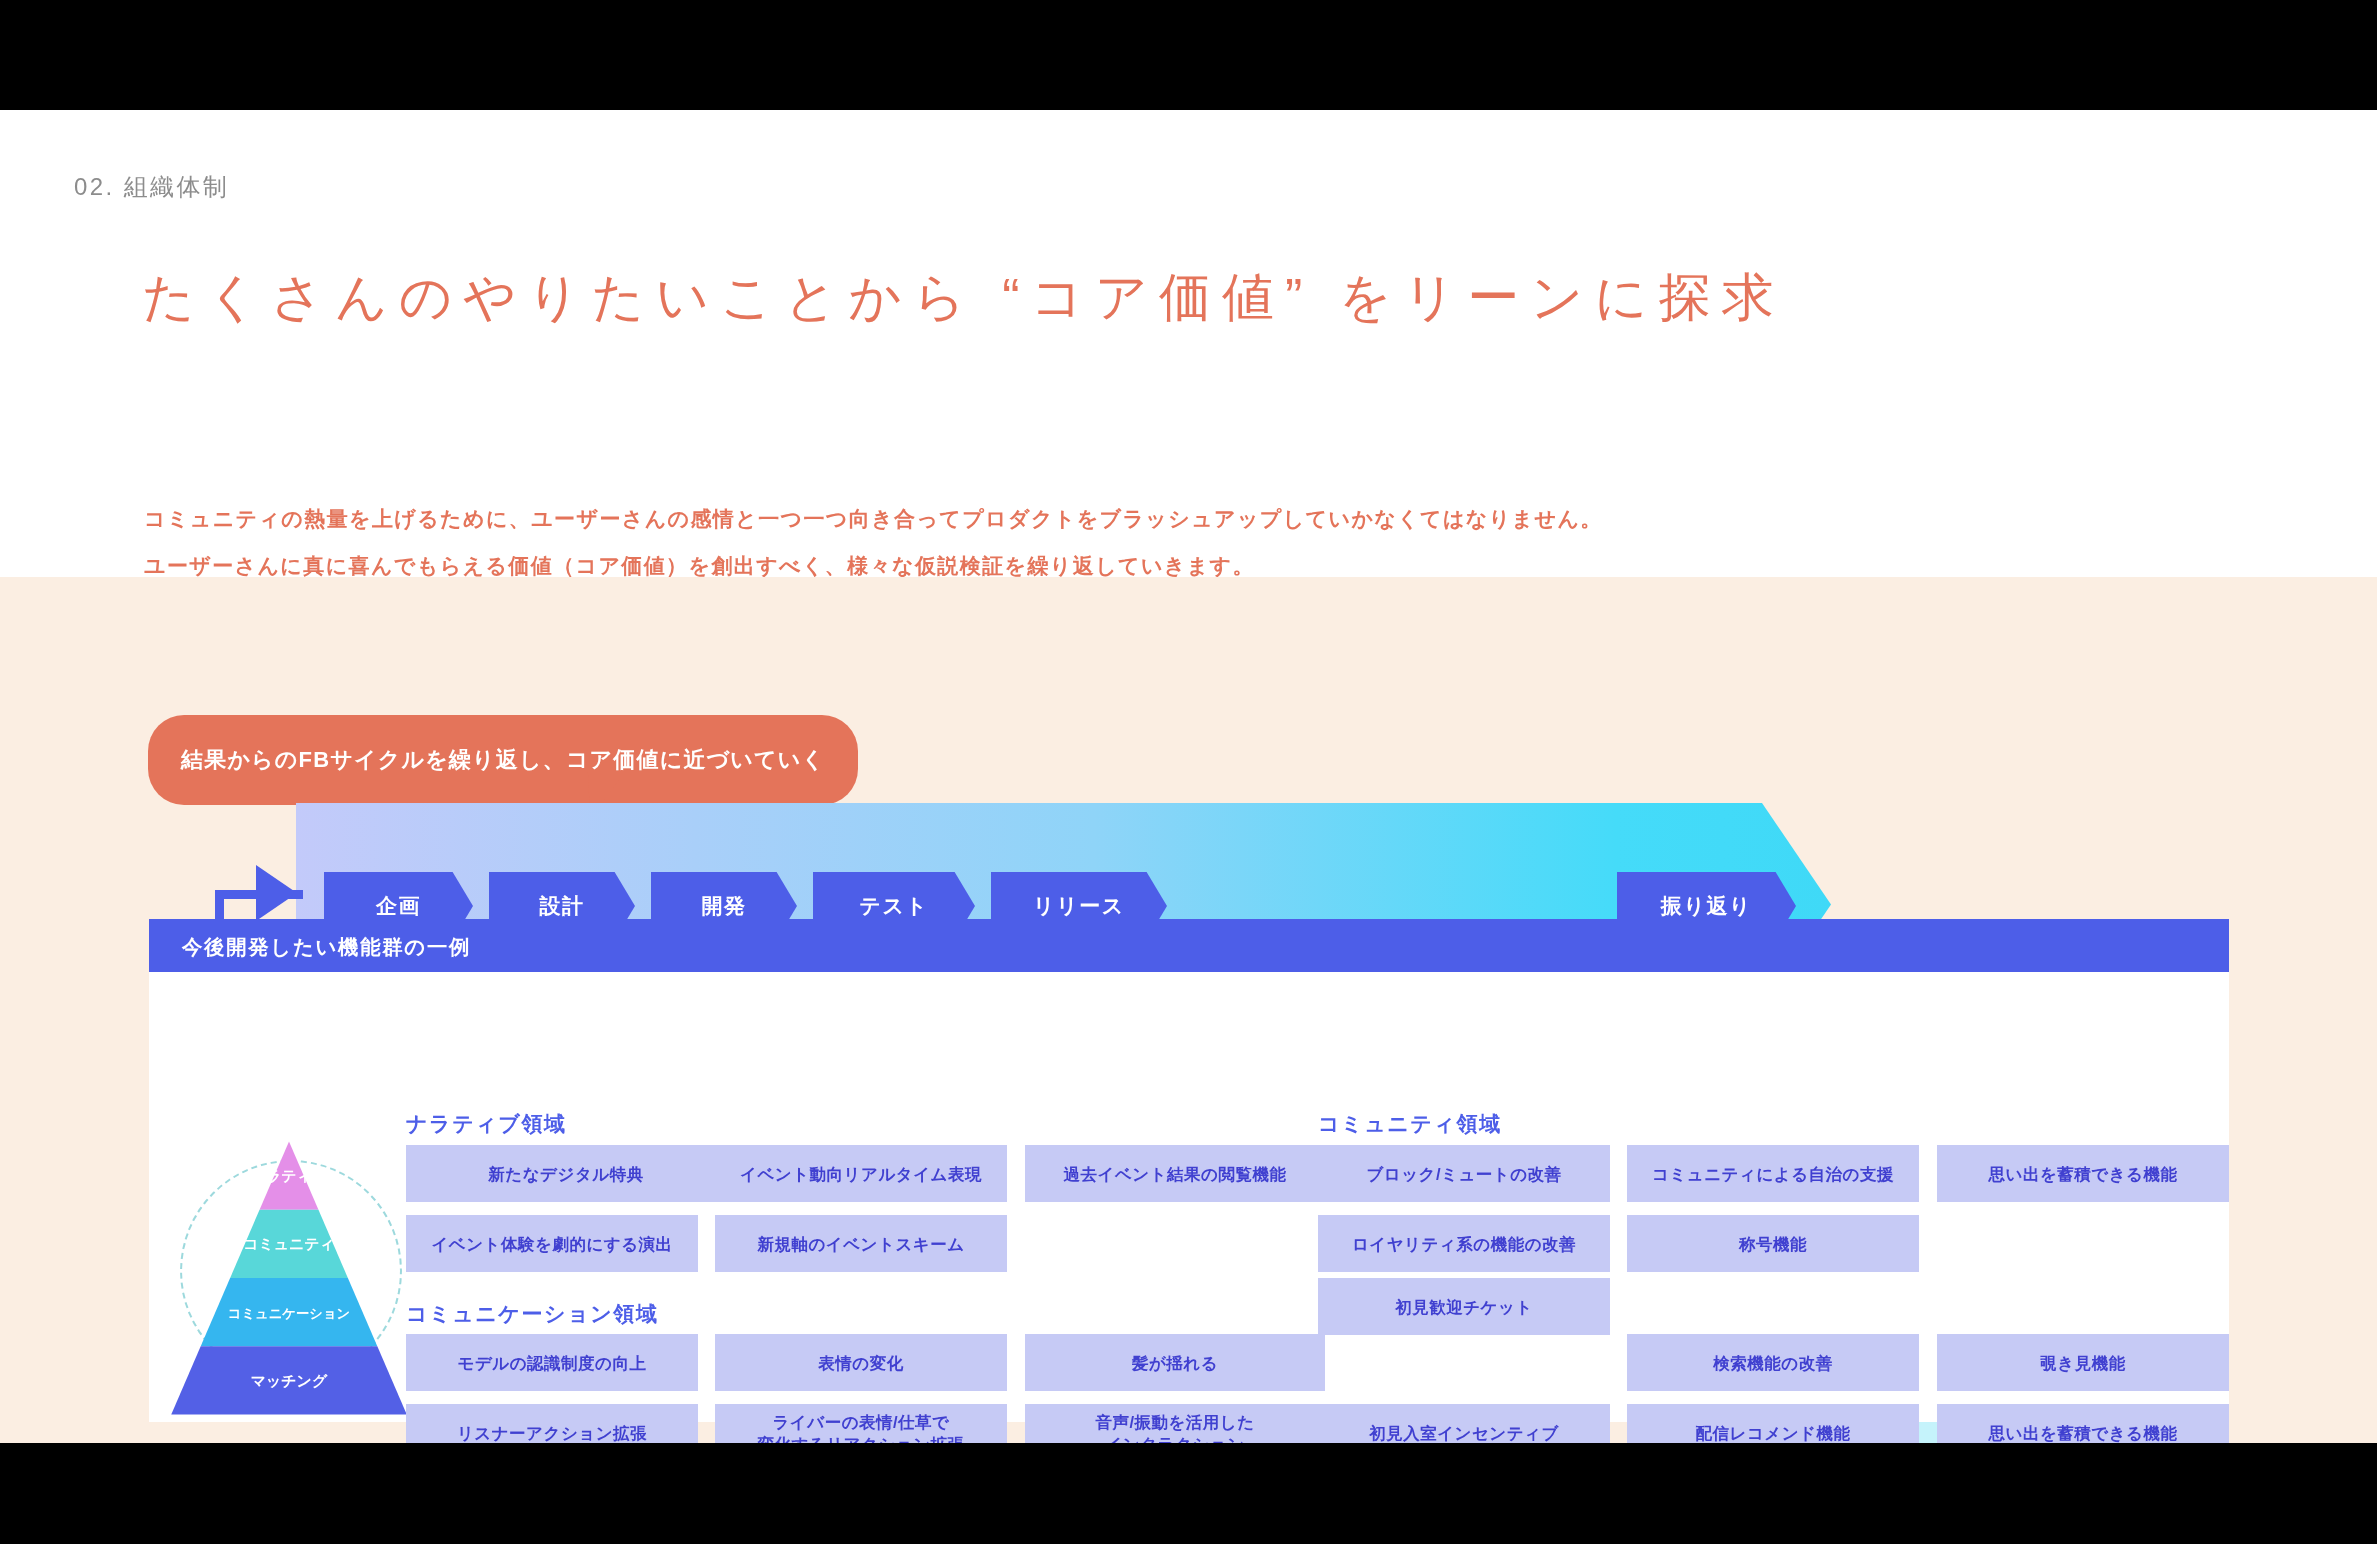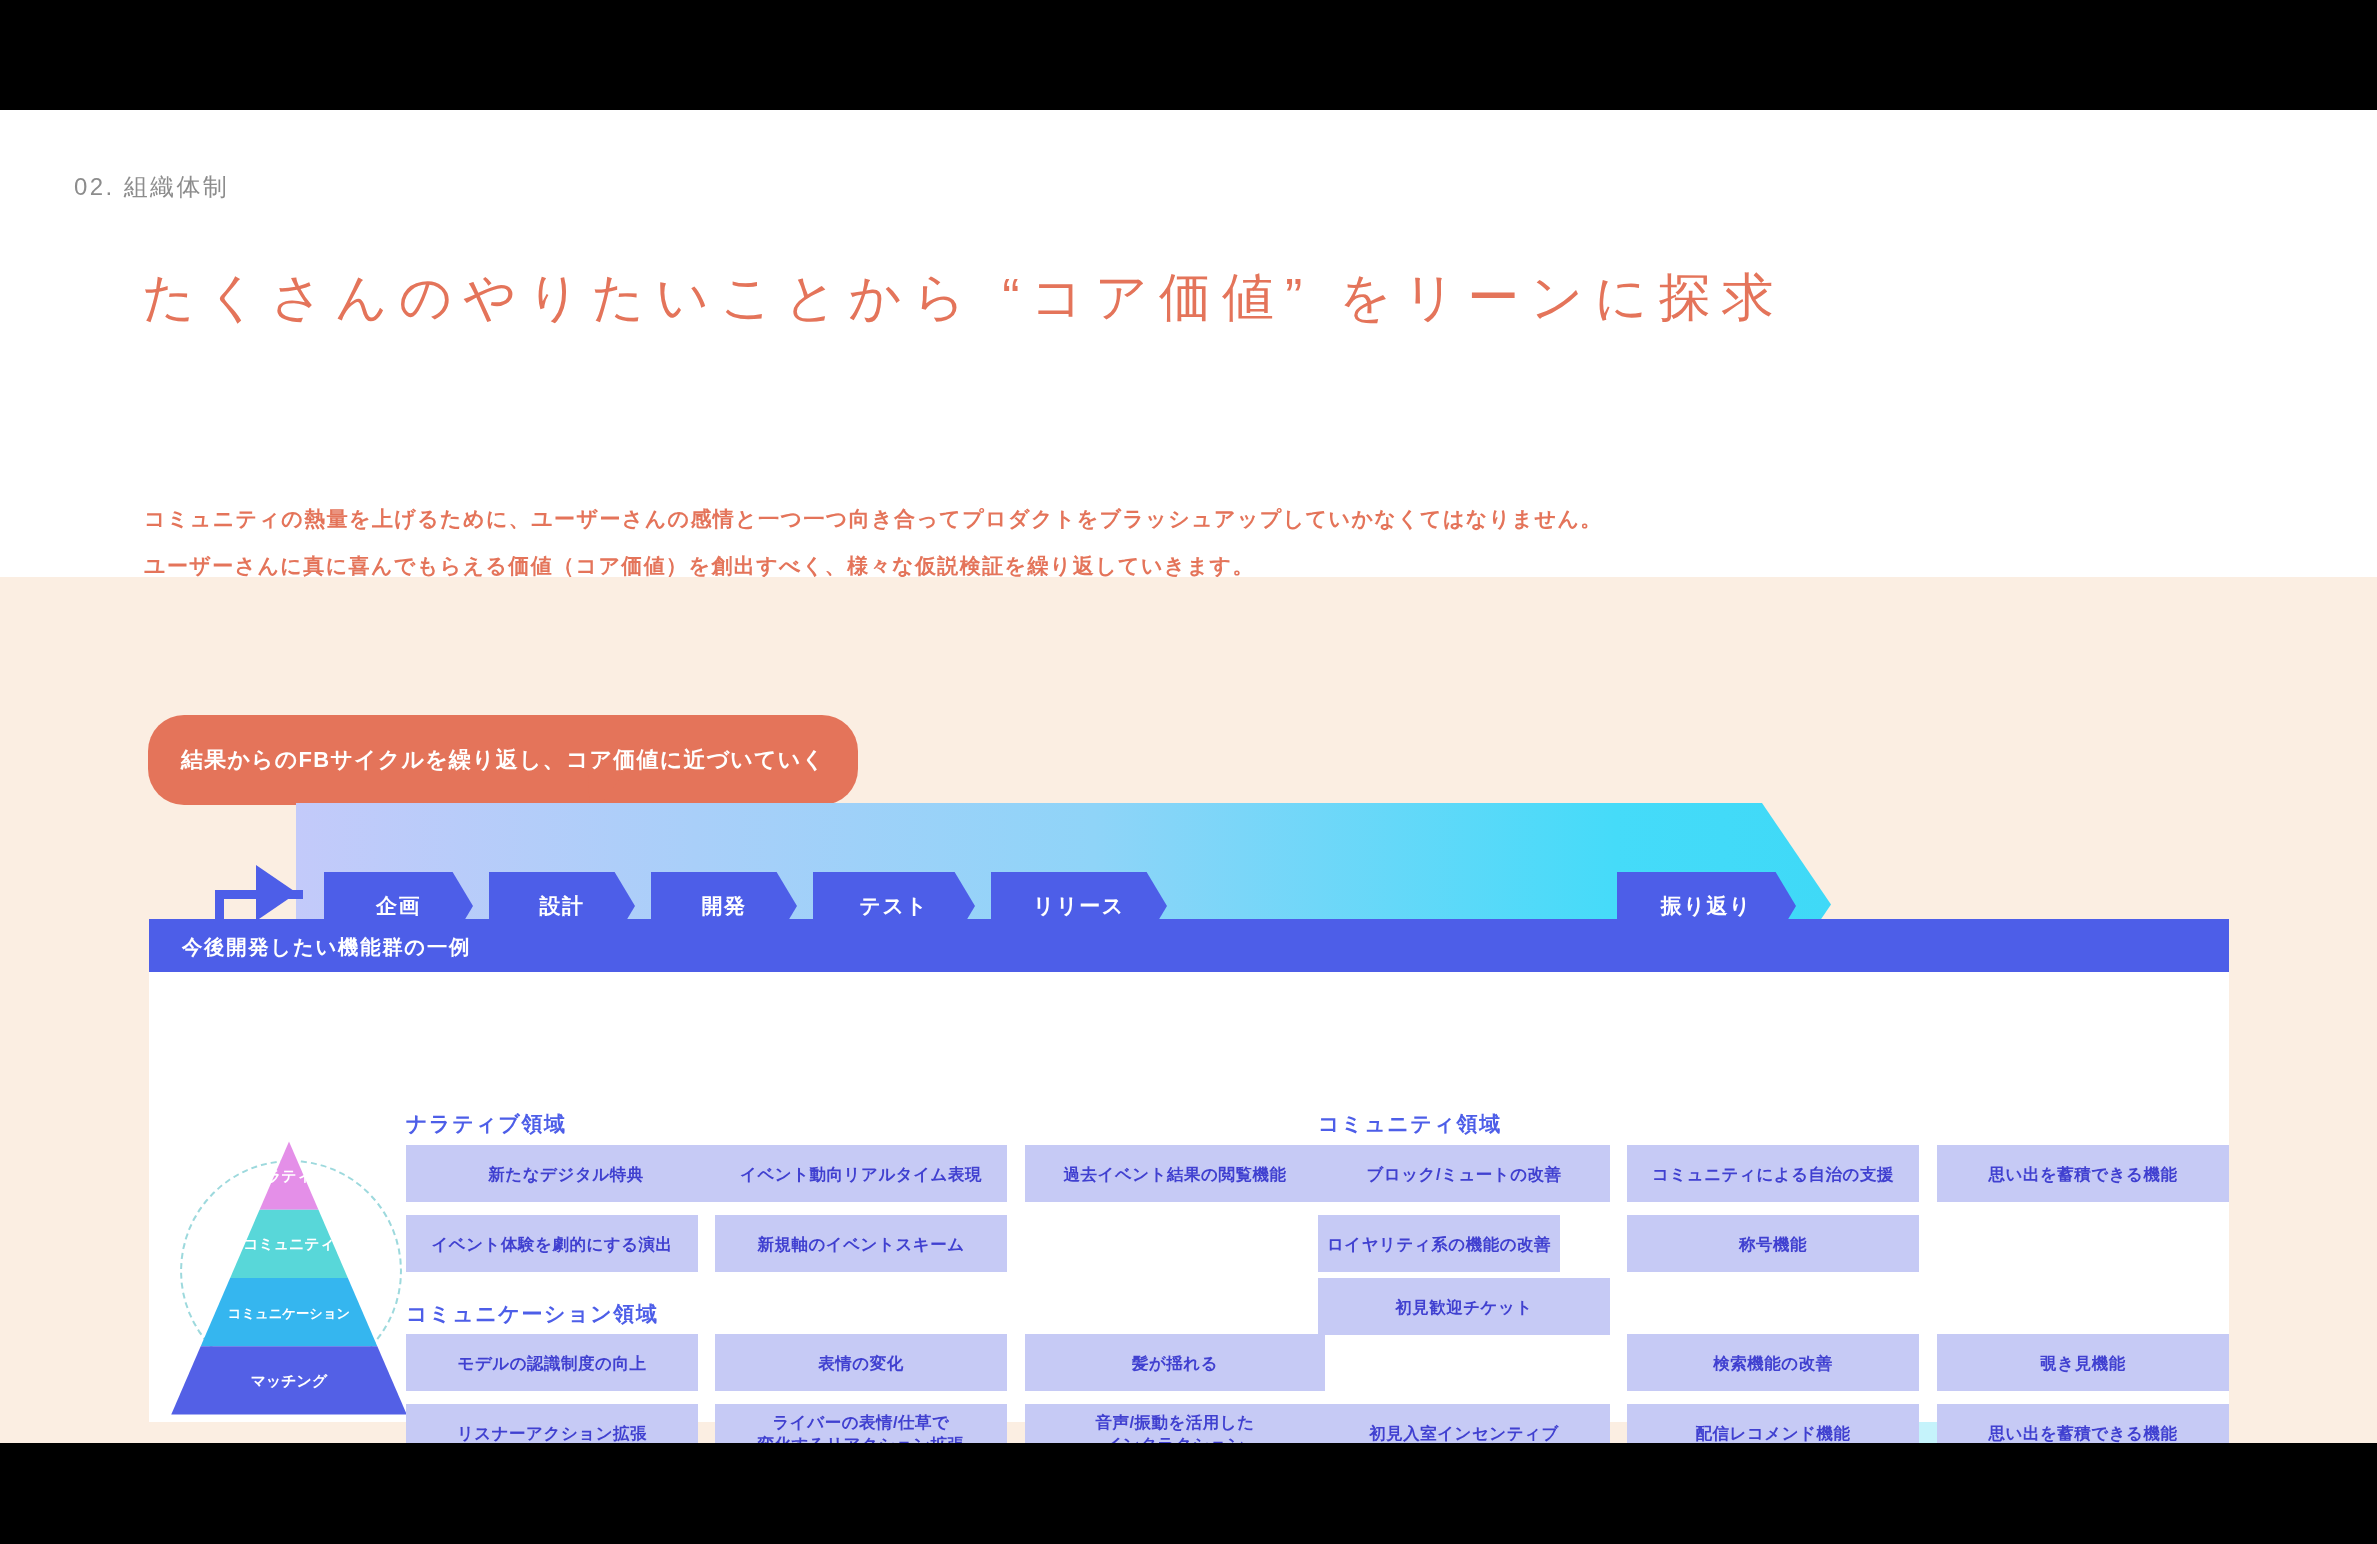--- a/index.html
+++ b/index.html
@@ -218,21 +218,21 @@
       <div class="group-title" style="left: 406px; top: 1000px;">ナラティブ領域</div>
       <div class="fcard" style="left: 406px; top: 1035px; width: 320px;">新たなデジタル特典</div>
       <div class="fcard" style="left: 715px; top: 1035px; width: 292px;">イベント動向リアルタイム表現</div>
       <div class="fcard" style="left: 1025px; top: 1035px; width: 300px;">過去イベント結果の閲覧機能</div>
       <div class="fcard" style="left: 406px; top: 1105px; width: 292px;">イベント体験を劇的にする演出</div>
       <div class="fcard" style="left: 715px; top: 1105px; width: 292px;">新規軸のイベントスキーム</div>
       <div class="group-title" style="left: 1318px; top: 1000px;">コミュニティ領域</div>
       <div class="fcard" style="left: 1318px; top: 1035px; width: 292px;">ブロック/ミュートの改善</div>
       <div class="fcard" style="left: 1627px; top: 1035px; width: 292px;">コミュニティによる自治の支援</div>
       <div class="fcard" style="left: 1937px; top: 1035px; width: 292px;">思い出を蓄積できる機能</div>
-      <div class="fcard" style="left: 1318px; top: 1105px; width: 242px;">ロイヤリティ系の機能の改善</div>
+      <div class="fcard" style="left: 1318px; top: 1105px; width: 292px;">ロイヤリティ系の機能の改善</div>
       <div class="fcard" style="left: 1627px; top: 1105px; width: 292px;">称号機能</div>
       <div class="group-title" style="left: 406px; top: 1190px;">コミュニケーション領域</div>
       <div class="fcard" style="left: 406px; top: 1224px; width: 292px;">モデルの認識制度の向上</div>
       <div class="fcard" style="left: 715px; top: 1224px; width: 292px;">表情の変化</div>
       <div class="fcard" style="left: 1025px; top: 1224px; width: 300px;">髪が揺れる</div>
       <div class="fcard" style="left: 406px; top: 1294px; width: 292px;">リスナーアクション拡張</div>
       <div class="fcard" style="left: 715px; top: 1294px; width: 292px;">ライバーの表情/仕草で<br>変化するリアクション拡張</div>
       <div class="fcard" style="left: 1025px; top: 1294px; width: 300px;">音声/振動を活用した<br>インタラクション</div>
       <div class="group-title" style="left: 1318px; top: 1190px; margin-left: 32px;">マッチング領域</div>
       <div class="fcard" style="left: 1318px; top: 1168px; width: 292px;">初見歓迎チケット</div>

